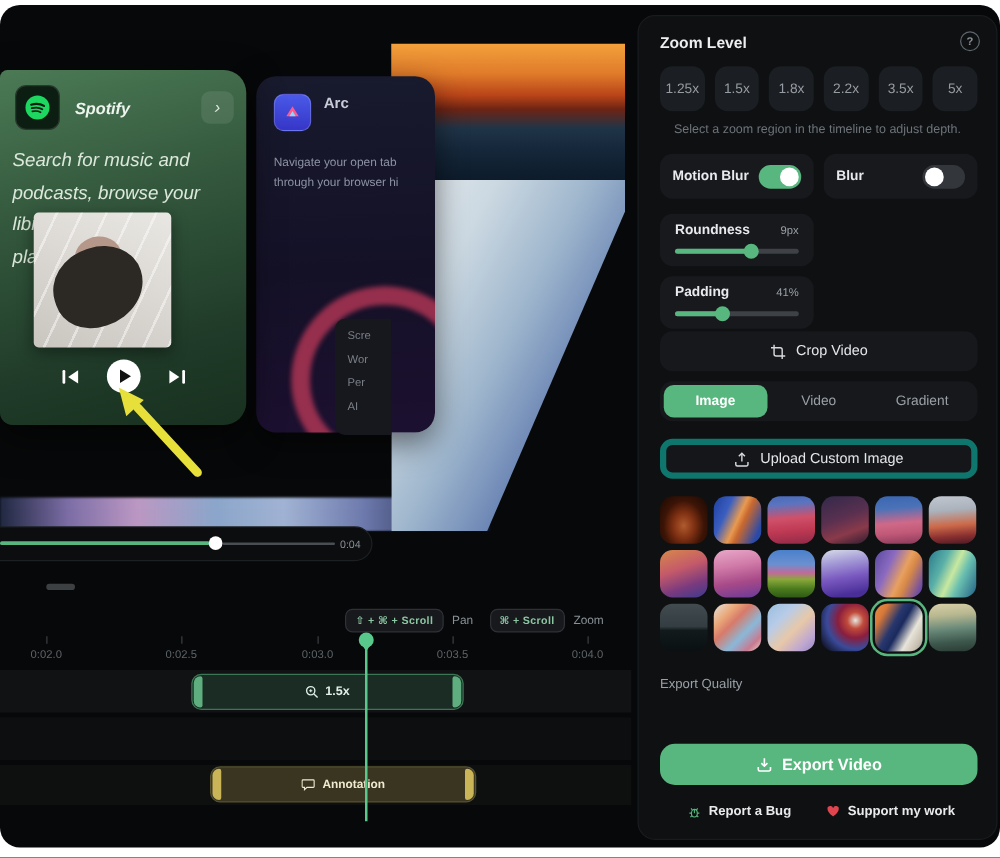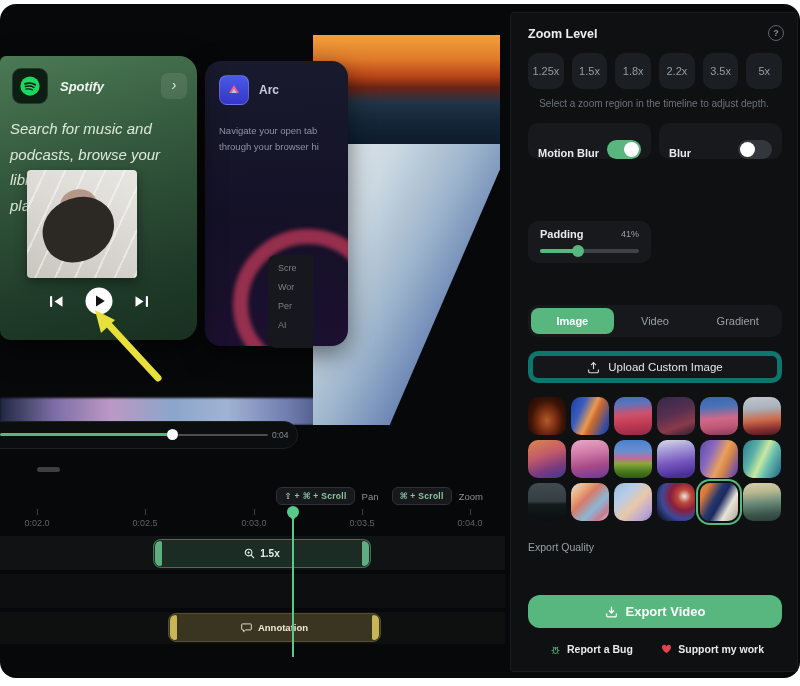--- a/index.html
+++ b/index.html
@@ -18,21 +18,21 @@
   .sunset { position:absolute; left:313px; top:27px; width:187px; height:109px;
     background:linear-gradient(180deg,#f2a13c 0%,#e07b2a 22%,#b84418 38%,#6e2414 48%,#203448 62%,#15273a 78%,#0d1b2b 100%); }
   .bluewave { position:absolute; left:313px; top:136px; width:187px; height:281px;
     background:linear-gradient(118deg,#e6ebee 0%,#ccd9e2 25%,#9db5cc 48%,#6a84b4 68%,#48609e 84%,#353f6e 100%);
     clip-path:polygon(0 0,100% 0,100% 9%,41% 100%,0 100%); }
 
   
   .arc-card { position:absolute; left:205px; top:53px; width:143px; height:285px; border-radius:16px;
     background:linear-gradient(178deg,#181a2d 0%,#141127 55%,#1c1030 100%); overflow:hidden;
     box-shadow:0 8px 24px rgba(0,0,0,.5); }
-  .arc-head { position:absolute; left:14px; top:14px; display:flex; align-items:center; gap:10px; }
+  .arc-head { position:absolute; left:14px; top:14px; display:flex; align-items:flex-start; gap:10px; }
   .arc-logo { width:30px; height:30px; border-radius:8px; display:flex; align-items:center; justify-content:center;
     background:linear-gradient(180deg,#4a5ae8,#3636c8); border:1px solid rgba(255,255,255,.18); }
   .arc-title { font-size:12px; color:#c8ccd8; font-weight:600; }
   .arc-desc { position:absolute; left:14px; top:62px; width:126px; font-size:9.5px; line-height:1.65; color:#8d93a4; }
   .arc-swirl { position:absolute; left:28px; top:168px; width:150px; height:150px; border-radius:50%;
     border:15px solid #c23a5a; opacity:.75; filter:blur(2px); }
 
   
   .popup { position:absolute; left:268px; top:247px; width:45px; height:93px; background:#17181d;
     border-radius:8px 0 0 8px; padding:8px 0 0 10px; overflow:hidden; }
@@ -101,32 +101,32 @@
   .annseg .hr { right:1px; border-radius:2px 6px 6px 2px; }
   .annseg-label { font-size:9.5px; font-weight:700; color:#f0ead0; }
   .playhead-line { position:absolute; left:292px; top:30px; width:2px; height:147px; background:#58c98a; z-index:6; }
   .playhead-knob { position:absolute; left:287px; top:26px; width:12px; height:12px; border-radius:50%;
     background:#58c98a; z-index:7; }
   .playhead-knob:after { content:""; position:absolute; left:2px; top:9px; border-left:4px solid transparent;
     border-right:4px solid transparent; border-top:6px solid #58c98a; }
 
   
   .panel { position:absolute; left:510px; top:12px; width:288px; height:660px;
-    background:#0e1012; border:1px solid #191c1f; border-radius:3px; }
+    background:#0e1012; border:1px solid #191c1f; border-radius:14px; }
   .p-title { position:absolute; left:17px; top:14px; font-size:12.5px; font-weight:600; color:#eceef0; }
   .help { position:absolute; right:13px; top:12px; width:16px; height:16px; border:1.5px solid #5f656c;
     border-radius:50%; display:flex; align-items:center; justify-content:center;
     font-size:9px; color:#8a9096; font-weight:700; }
   .zoomopts { position:absolute; left:17px; top:40px; width:254px; display:flex; gap:8px; }
   .zoomopt { flex:1; height:36px; background:#1b1e22; border-radius:10px; display:flex;
     align-items:center; justify-content:center; font-size:11px; color:#969ca3; }
   .p-hint { position:absolute; left:0; top:85px; width:100%; text-align:center; font-size:10px; color:#6d737a; }
   .togglerow { position:absolute; left:17px; top:110px; width:254px; display:flex; gap:8px; }
   .togglecard { flex:1; height:36px; background:#17191d; border-radius:10px; display:flex;
-    align-items:flex-end; justify-content:space-between; padding:0 10px; }
+    align-items:center; justify-content:space-between; padding:0 10px; }
   .togglecard .lbl { font-size:11px; font-weight:600; color:#e8eaec; }
   .switch { width:34px; height:19px; border-radius:10px; position:relative; }
   .switch.on { background:#58b77e; }
   .switch.off { background:#33373c; }
   .switch .knob { position:absolute; top:2px; width:15px; height:15px; border-radius:50%; background:#fff; }
   .switch.on .knob { right:2px; }
   .switch.off .knob { left:2px; }
   .sliderrow { position:absolute; left:17px; width:254px; display:flex; gap:8px; }
   .slidercard { width:123px; height:42px; background:#17191d; border-radius:10px; padding:7px 12px 0; }
   .slidercard .top { display:flex; justify-content:space-between; align-items:center; }
@@ -328,34 +328,51 @@
     </div>
     <div class="togglecard">
       <span class="lbl">Blur</span>
       <div class="switch off">
           <div class="knob"></div>
         </div>
     </div>
   </div>
 
   <div class="sliderrow" style="top:158px">
+    <div class="slidercard">
+      <div class="top">
+          <span class="lbl">Roundness</span>
+      <span class="val">9px</span>
+        </div>
+      <div class="sl-track">
+          <div class="sl-fill" style="width:61px"></div>
+          <div class="sl-knob" style="left:55px"></div>
+        </div>
+    </div>
   </div>
   <div class="sliderrow" style="top:208px">
     <div class="slidercard">
       <div class="top">
           <span class="lbl">Padding</span>
       <span class="val">41%</span>
         </div>
       <div class="sl-track">
           <div class="sl-fill" style="width:38px"></div>
           <div class="sl-knob" style="left:32px"></div>
         </div>
     </div>
   </div>
 
+  <div class="bigbtn crop">
+    <svg width="13" height="13" viewBox="0 0 16 16" fill="none" stroke="#d8dadd" stroke-width="1.4">
+        <path d="M4 1v9a2 2 0 0 0 2 2h9"></path>
+        <path d="M1 4h9a2 2 0 0 1 2 2v9"></path>
+      </svg>
+    <span>Crop Video</span>
+  </div>
 
   <div class="tabs">
     <div class="tab sel">Image</div>
     <div class="tab">Video</div>
     <div class="tab">Gradient</div>
   </div>
 
   <div class="bigbtn upload">
     <svg width="13" height="13" viewBox="0 0 16 16" fill="none" stroke="#d8dadd" stroke-width="1.4">
         <path d="M8 10V2.5"></path>

